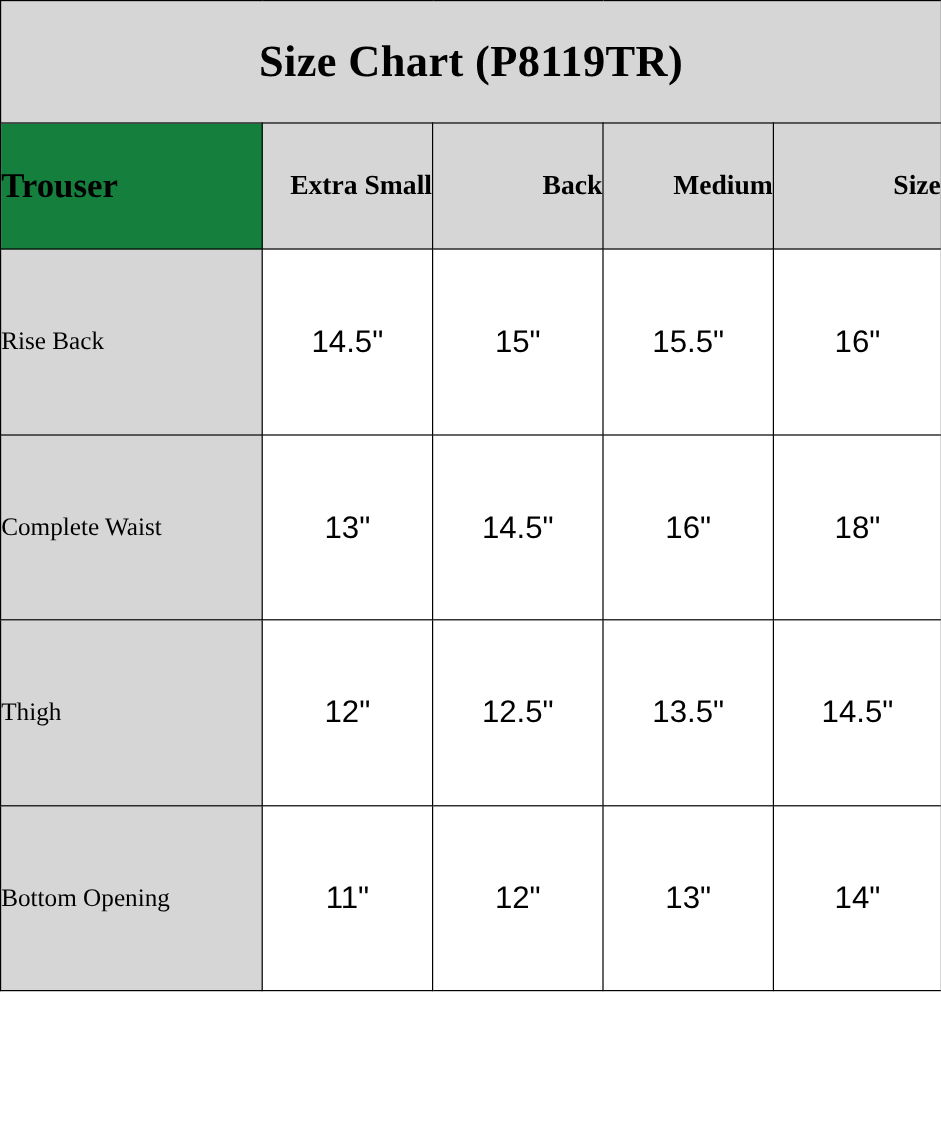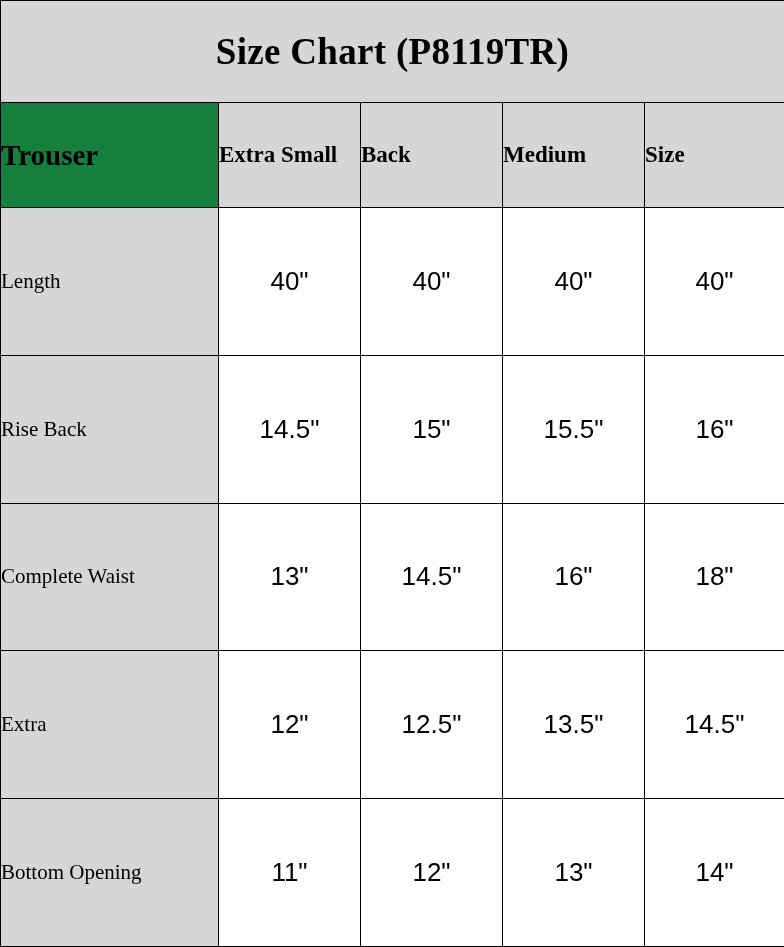--- a/index.html
+++ b/index.html
@@ -18,21 +18,21 @@
     height: 947px;
     box-sizing: border-box;
     background: #ffffff;
     display: flex;
     flex-direction: column;
   }
   table.size-chart {
     border-collapse: collapse;
     table-layout: fixed;
     width: 784px;
-    height: 947px;
+    height: 826px;
   }
   table.size-chart td, table.size-chart th {
     border: 1px solid #000000;
     padding: 0;
     margin: 0;
   }
   
   .title-cell {
     background: #d6d6d6;
     text-align: center;
@@ -49,21 +49,21 @@
     text-align: left;
     padding-left: 38px;
     vertical-align: middle;
     font-size: 29px;
     font-weight: bold;
     font-family: "Liberation Serif", serif;
     height: 104px;
   }
   .size-head {
     background: #d6d6d6;
-    text-align: left;
+    text-align: right;
     vertical-align: middle;
     font-size: 23px;
     font-weight: bold;
     font-family: "Liberation Serif", serif;
   }
   
   .row-label {
     background: #d6d6d6;
     text-align: left;
     padding-left: 18px;
@@ -104,48 +104,41 @@
         <td class="title-cell" colspan="5">Size Chart (P8119TR)</td>
       </tr>
       <tr>
         <td class="corner-cell">Trouser</td>
         <td class="size-head">Extra Small</td>
         <td class="size-head">Back</td>
         <td class="size-head">Medium</td>
         <td class="size-head">Size</td>
       </tr>
 
-      <tr>
-        <td class="row-label">Length</td>
-        <td class="measure-cell">40"</td>
-        <td class="measure-cell">40"</td>
-        <td class="measure-cell">40"</td>
-        <td class="measure-cell">40"</td>
-      </tr>
 
 
       <tr>
         <td class="row-label">Rise Back</td>
         <td class="measure-cell">14.5"</td>
         <td class="measure-cell">15"</td>
         <td class="measure-cell">15.5"</td>
         <td class="measure-cell">16"</td>
       </tr>
 
       <tr>
         <td class="row-label">Complete Waist</td>
         <td class="measure-cell">13"</td>
         <td class="measure-cell">14.5"</td>
         <td class="measure-cell">16"</td>
         <td class="measure-cell">18"</td>
       </tr>
 
 
       <tr>
-        <td class="row-label">Extra</td>
+        <td class="row-label">Thigh</td>
         <td class="measure-cell">12"</td>
         <td class="measure-cell">12.5"</td>
         <td class="measure-cell">13.5"</td>
         <td class="measure-cell">14.5"</td>
       </tr>
 
       <tr>
         <td class="row-label">Bottom Opening</td>
         <td class="measure-cell">11"</td>
         <td class="measure-cell">12"</td>

